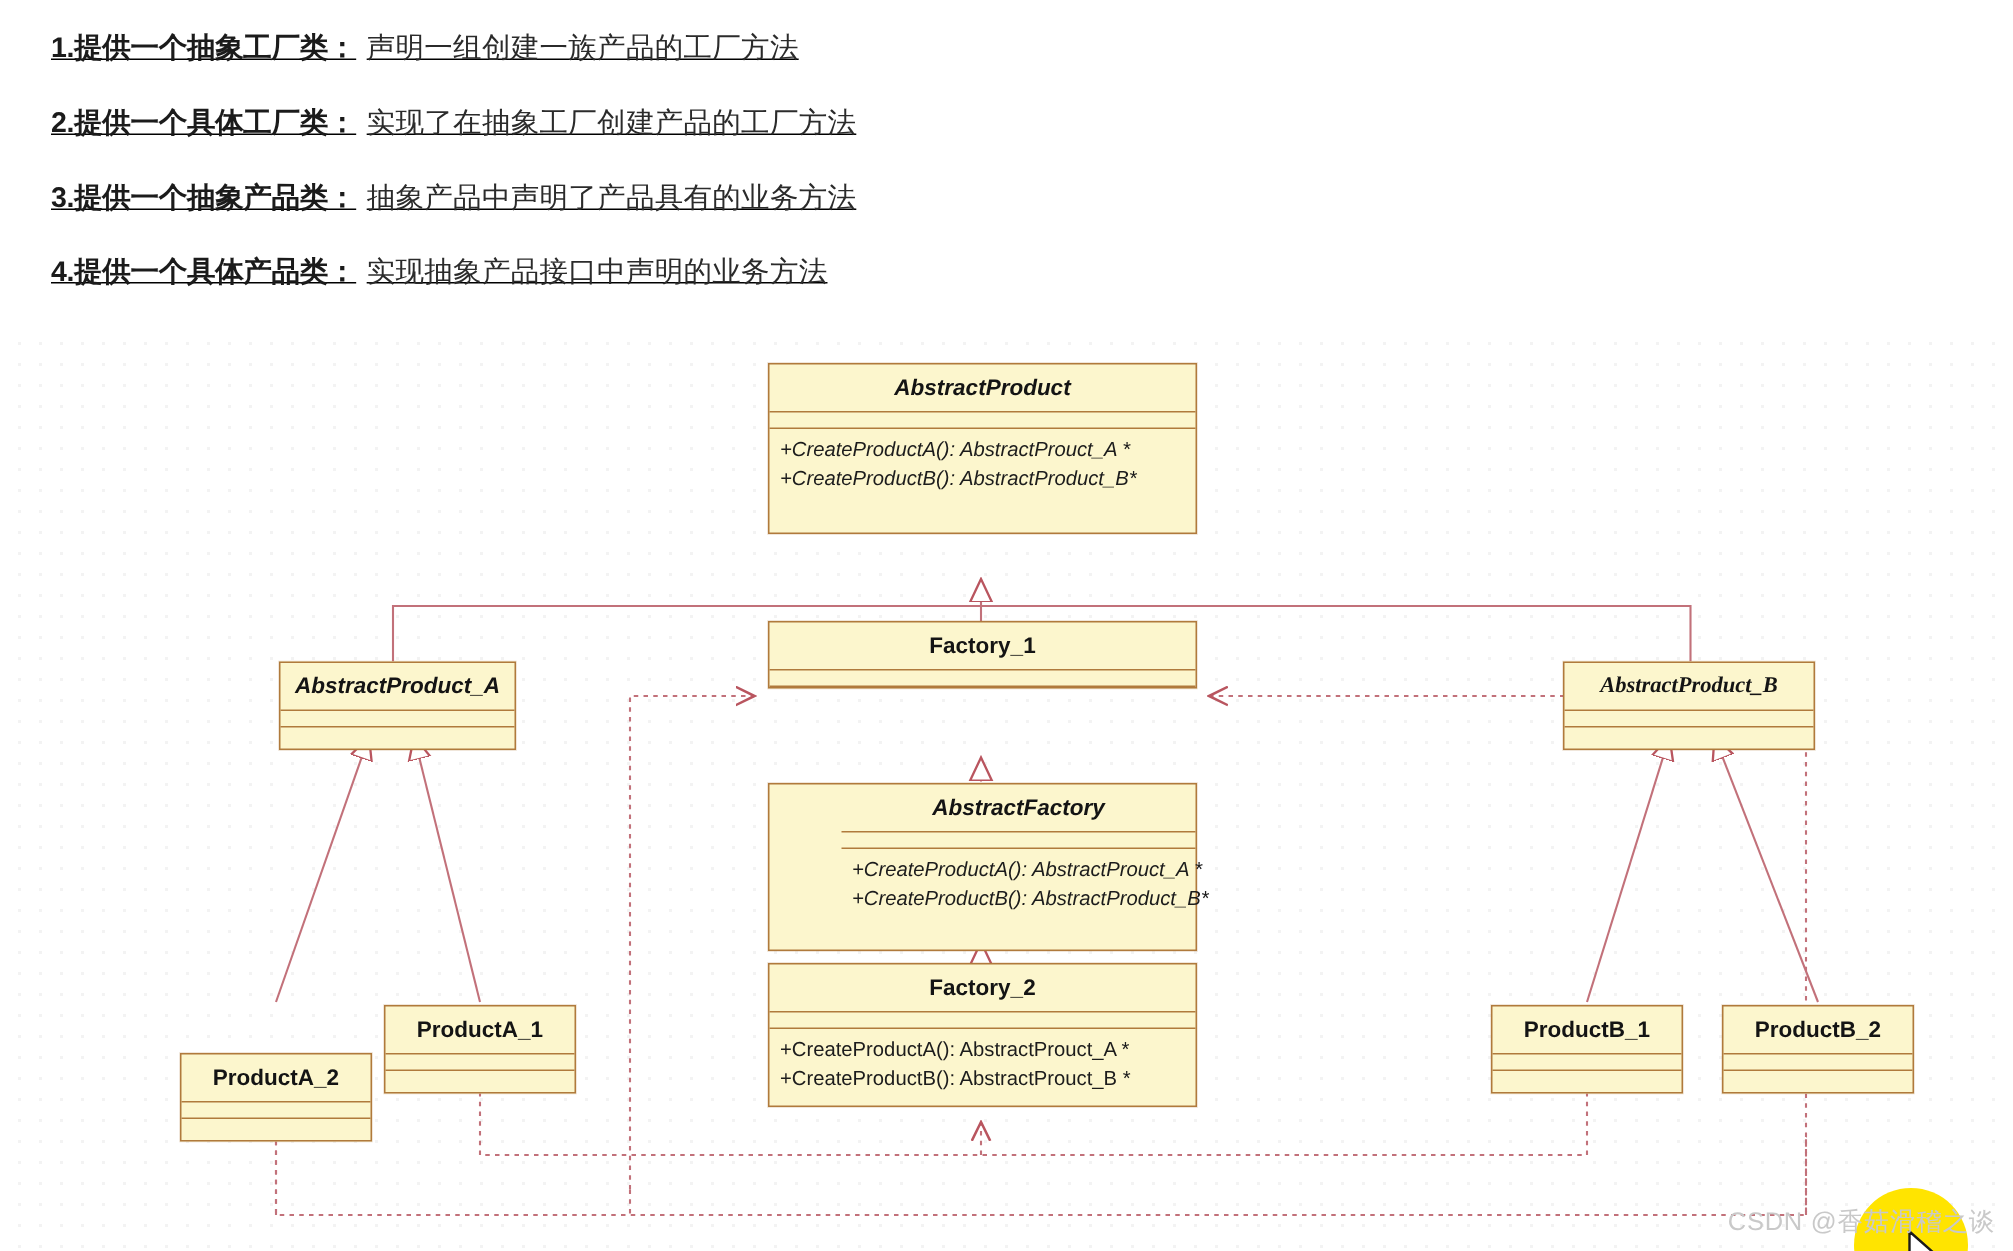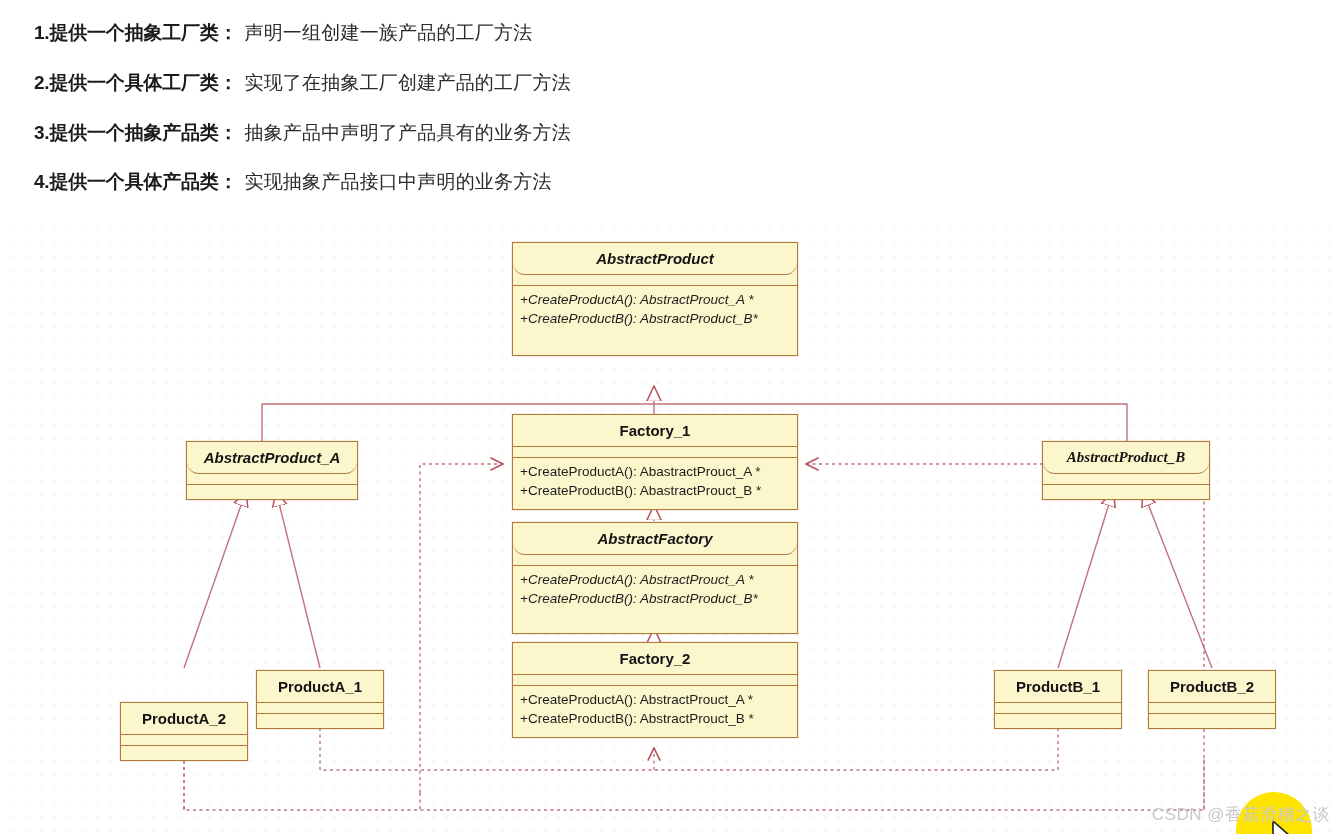--- a/index.html
+++ b/index.html
@@ -17,20 +17,21 @@
     height: 834px;
     background: #ffffff;
   }
 
   
   .notes {
     position: absolute;
     left: 0; top: 0;
     width: 1336px;
     padding: 22px 0 0 34px;
+    text-decoration: underline;
   }
   .note-line {
     display: flex;
     align-items: baseline;
     margin-bottom: 27px;
     line-height: 1.2;
     white-space: nowrap;
   }
   .note-key {
     font-weight: bold;
@@ -75,21 +76,21 @@
   .uml .name {
     text-align: center;
     font-weight: bold;
     font-size: 15px;
     color: #141414;
     padding: 7px 6px 7px 6px;
     border-bottom: 1.5px solid #b07a3c;
     white-space: nowrap;
     overflow: hidden;
   }
-  .uml.abstract .name { font-style: italic; border-radius: 12px; }
+  .uml.abstract .name { font-style: italic; }
   .uml .attrs {
     height: 11px;
     border-bottom: 1.5px solid #b07a3c;
   }
   .uml .ops {
     padding: 4px 7px 9px 7px;
     min-height: 12px;
   }
   .uml .op {
     font-size: 13.5px;
@@ -199,42 +200,38 @@
     <div class="uml abstract" id="b-abstractproduct" style="left:512px; top:24px; width:286px;">
       <div class="name">AbstractProduct</div>
       <div class="attrs"></div>
       <div class="ops">
         <div class="op">+CreateProductA(): AbstractProuct_A *</div>
         <div class="op">+CreateProductB(): AbstractProduct_B*</div>
         <div class="op" style="height:18px"></div>
       </div>
     </div>
 
-    <div class="uml abstract plain" id="b-abstractproduct-a" style="left:186px; top:223px; width:172px;">
+    <div class="uml abstract plain" id="b-abstractproduct-a" style="left:186px; top:223px; width:158px;">
       <div class="name">AbstractProduct_A</div>
       <div class="attrs"></div>
       <div class="ops"></div>
     </div>
 
     <div class="uml abstract plain" id="b-abstractproduct-b" style="left:1042px; top:223px; width:168px;font-family:Liberation Serif, serif;">
       <div class="name">AbstractProduct_B</div>
       <div class="attrs"></div>
       <div class="ops"></div>
     </div>
 
     <div class="uml" id="b-factory1" style="left:512px; top:196px; width:286px;">
       <div class="name">Factory_1</div>
       <div class="attrs"></div>
-      <div class="ops">
-        <div class="op">+CreateProductA(): AbastractProuct_A *</div>
-        <div class="op">+CreateProductB(): AbastractProuct_B *</div>
-      </div>
-    </div>
-
-    <div class="uml abstract" id="b-abstractfactory" style="left:512px; top:304px; width:286px;">
+    </div>
+
+    <div class="uml abstract" id="b-abstractfactory" style="left:512px; top:304px; width:286px;padding-left:48px;">
       <div class="name">AbstractFactory</div>
       <div class="attrs"></div>
       <div class="ops">
         <div class="op">+CreateProductA(): AbstractProuct_A *</div>
         <div class="op">+CreateProductB(): AbstractProduct_B*</div>
         <div class="op" style="height:16px"></div>
       </div>
     </div>
 
     <div class="uml" id="b-factory2" style="left:512px; top:424px; width:286px;">

